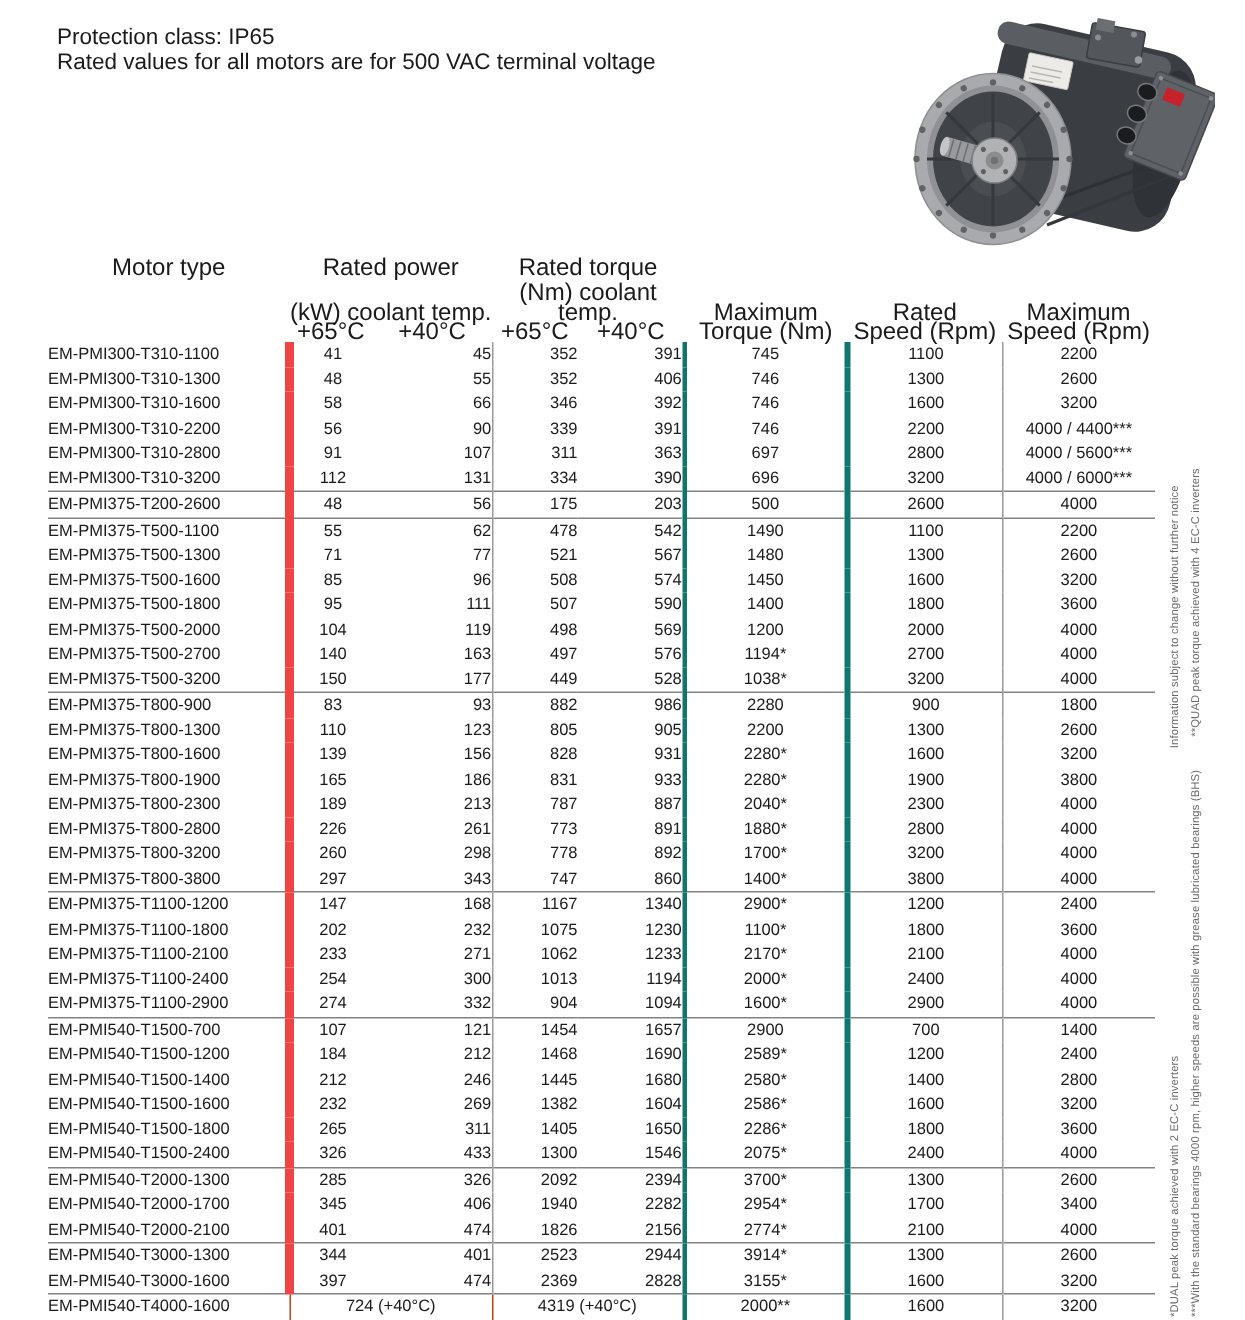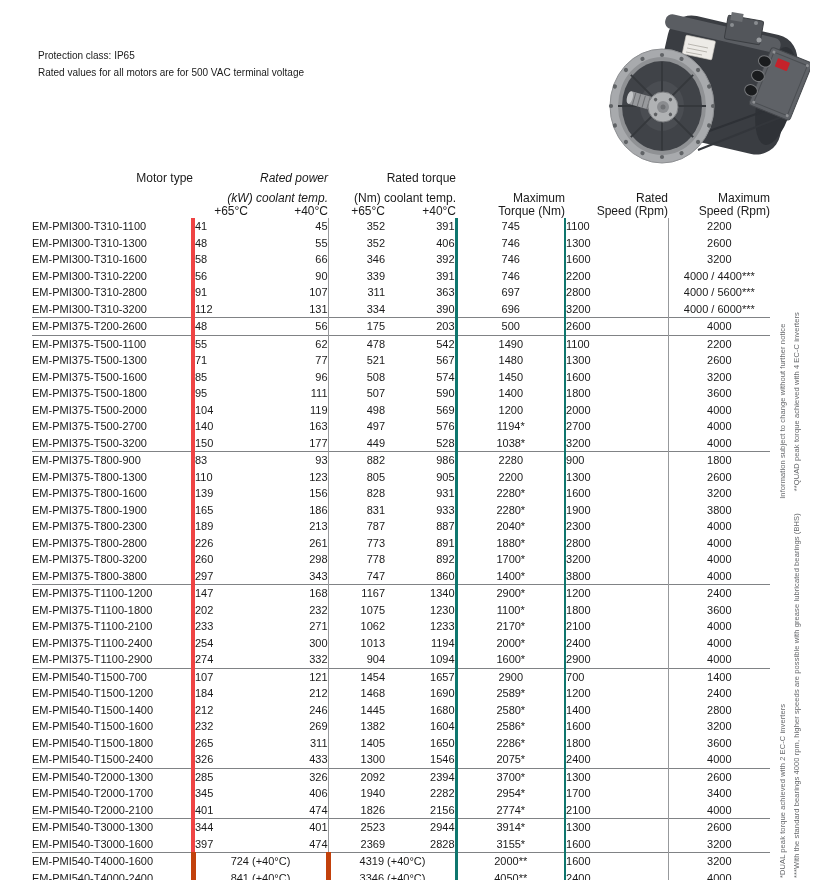--- a/index.html
+++ b/index.html
@@ -1,48 +1,48 @@
 <!DOCTYPE html>
 <html><head>
 <meta charset="utf-8">
 <style>
   html,body{margin:0;padding:0;background:#ffffff;}
   body{width:830px;height:880px;position:relative;overflow:hidden;
        font-family:"Liberation Sans",sans-serif;color:#1a1a1a;}
-  .intro{position:absolute;left:38px;top:47px;font-size:10px;line-height:17px;}
+  .intro{position:absolute;left:38px;top:16px;font-size:15px;line-height:17px;}
   .motor-photo{position:absolute;left:598px;top:10px;width:212px;height:158px;}
 
   table.spec{position:absolute;left:32px;top:172px;width:738px;
              border-collapse:collapse;table-layout:fixed;}
-  table.spec th{font-weight:normal;font-size:12px;padding:0;text-align:right;
+  table.spec th{font-weight:normal;font-size:16px;padding:0;text-align:center;
                 vertical-align:bottom;line-height:13px;}
   table.spec thead tr.hr1 th{height:17px;vertical-align:top;}
   table.spec thead tr.hr2 th{height:16px;}
   table.spec thead tr.hr3 th{height:13px;}
   table.spec td{font-size:11px;height:16.5px;line-height:16.5px;padding:0;
                 white-space:nowrap;overflow:visible;}
   .h-motor{vertical-align:top;padding-left:4px;}
-  .h-power,.h-powersub{padding-left:4px;font-style:italic;}
+  .h-power,.h-powersub{padding-left:4px;}
   .h-torque,.h-torquesub{padding-left:2px;}
   .h-maxt,.h-maxt2{padding-left:12px;}
   .h-rspd,.h-rspd2,.h-mspd,.h-mspd2{padding-left:6px;}
   .h-p65{text-align:right;padding-right:2px;}
   .h-p40{text-align:right;padding-right:24px;}
   .h-t65{text-align:right;padding-right:4px;}
   .h-t40{text-align:right;padding-right:18px;}
 
   .c-name{text-align:left;padding-left:4px;}
-  .c-p65{text-align:left;padding-right:2px;border-left:4px solid #ef4444;}
+  .c-p65{text-align:center;padding-right:2px;border-left:6px solid #ef4444;}
   .c-p40{text-align:right;padding-right:24px;}
   .c-t65{text-align:right;padding-right:4px;border-left:1px solid #97999c;}
   .c-t40{text-align:right;padding-right:18px;}
   .c-maxt{text-align:center;padding-left:14px;border-left:3px solid #0f766e;}
-  .c-rspd{border-left:2px solid #0f766e;}
+  .c-rspd{text-align:center;border-left:4px solid #0f766e;}
   .c-mspd{text-align:center;border-left:1px solid #97999c;}
-  .c-merge{text-align:center;border-left:5px solid #c2410c;}
+  .c-merge{text-align:center;border-left:1px solid #c2410c;}
   tr.g-top td{border-top:1.5px solid #808285;}
   tr.g-bot td{border-bottom:1.5px solid #808285;}
 
   .fn{position:absolute;top:878px;transform:rotate(-90deg);transform-origin:0 0;
       white-space:nowrap;font-size:7.5px;color:#67696c;letter-spacing:0.1px;}
   .fn-outer{left:792px;}
   .fn-inner{left:778px;}
   .fn-gap-outer{margin-left:22px;}
   .fn-gap-inner{margin-left:205px;}
 </style>

